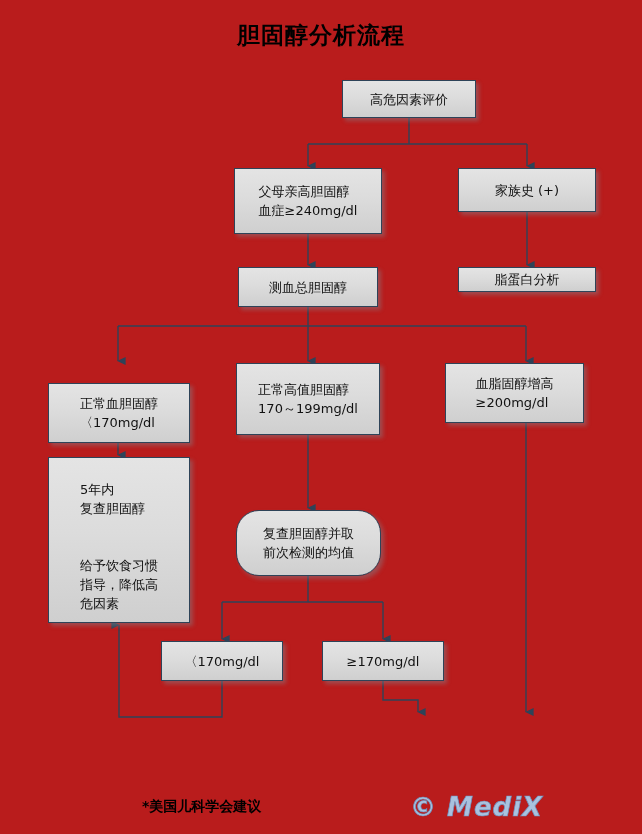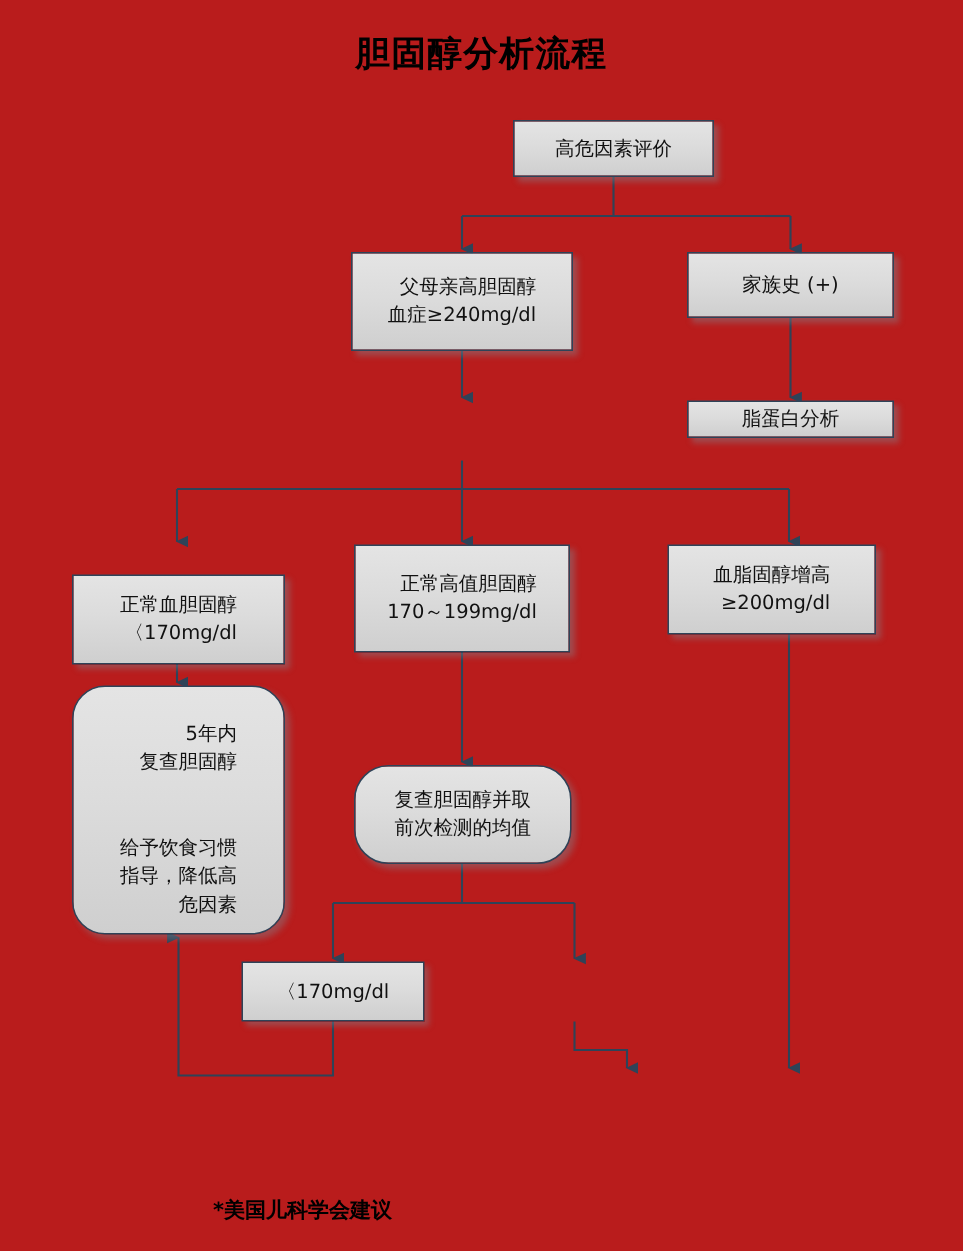--- a/index.html
+++ b/index.html
@@ -28,31 +28,30 @@
   }
   .node {
     position: absolute;
     box-sizing: border-box;
     border: 1.3px solid #2e4358;
     background: linear-gradient(to bottom, #e4e4e4 0%, #dcdcdc 45%, #cfcfcf 100%);
     box-shadow: 3px 3px 4px rgba(130,130,140,0.45);
     color: #111111;
     font-size: 13px;
     line-height: 19px;
-    text-align: right;
+    text-align: left;
     display: flex;
     align-items: center;
     justify-content: center;
     white-space: pre-line;
     padding: 2px 20px;
   }
   .node.top-align {
     align-items: flex-start;
     padding-top: 22px;
-    border-radius: 22px;
   }
   #svg-links {
     position: absolute;
     left: 0;
     top: 0;
     width: 642px;
     height: 834px;
     pointer-events: none;
   }
   #footnote {
@@ -127,20 +126,21 @@
     </g>
   </svg>
 
   <div class="node" style="left:342px; top:80px; width:134px; height:38px;">高危因素评价</div>
 
   <div class="node" style="left:234px; top:168px; width:148px; height:66px;">父母亲高胆固醇
 血症≥240mg/dl</div>
 
   <div class="node" style="left:458px; top:168px; width:138px; height:44px;">家族史 (+)</div>
 
+  <div class="node" style="left:238px; top:267px; width:140px; height:40px;">测血总胆固醇</div>
 
   <div class="node" style="left:458px; top:267px; width:138px; height:25px;">脂蛋白分析</div>
 
   <div class="node" style="left:48px; top:363px; width:142px; height:60px;margin-top:20px;">正常血胆固醇
 〈170mg/dl</div>
 
   <div class="node" style="left:236px; top:363px; width:144px; height:72px;">正常高值胆固醇
 170～199mg/dl</div>
 
   <div class="node" style="left:445px; top:363px; width:139px; height:60px;">血脂固醇增高
@@ -152,17 +152,19 @@
 
 给予饮食习惯
 指导，降低高
 危因素</div>
 
   <div class="node" style="left:236px; top:510px; width:145px; height:66px;border-radius:23px;">复查胆固醇并取
 前次检测的均值</div>
 
   <div class="node" style="left:161px; top:641px; width:122px; height:40px;">〈170mg/dl</div>
 
+  <div class="node" style="left:322px; top:641px; width:122px; height:40px;">≥170mg/dl</div>
 
 
   <div id="footnote">*美国儿科学会建议</div>
+  <div id="logo">© MediX</div>
 
 </div>
 
 </body></html>

